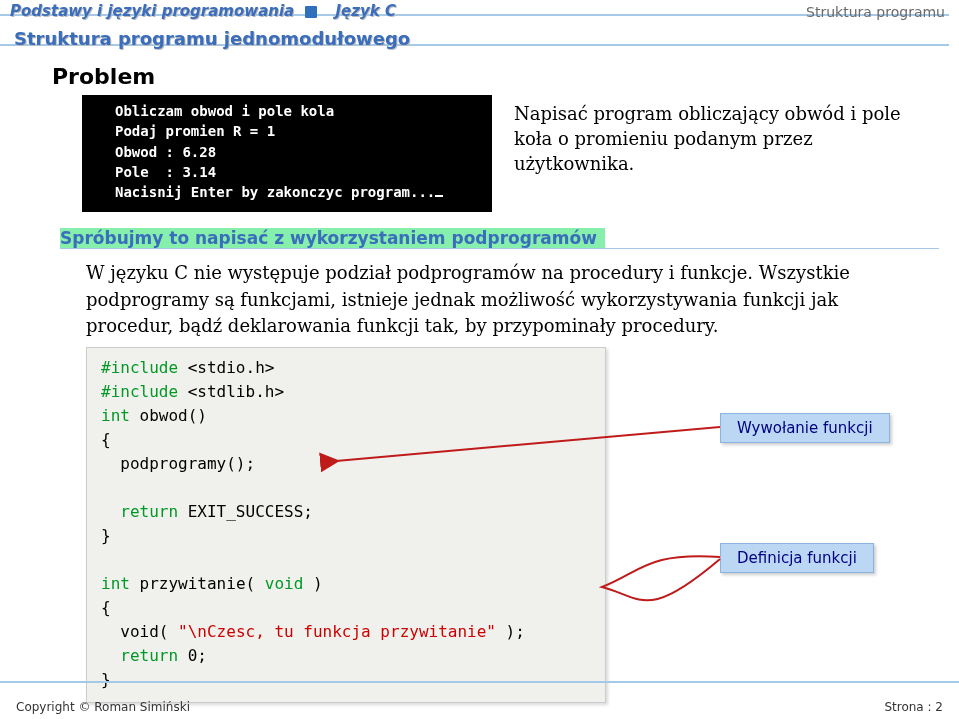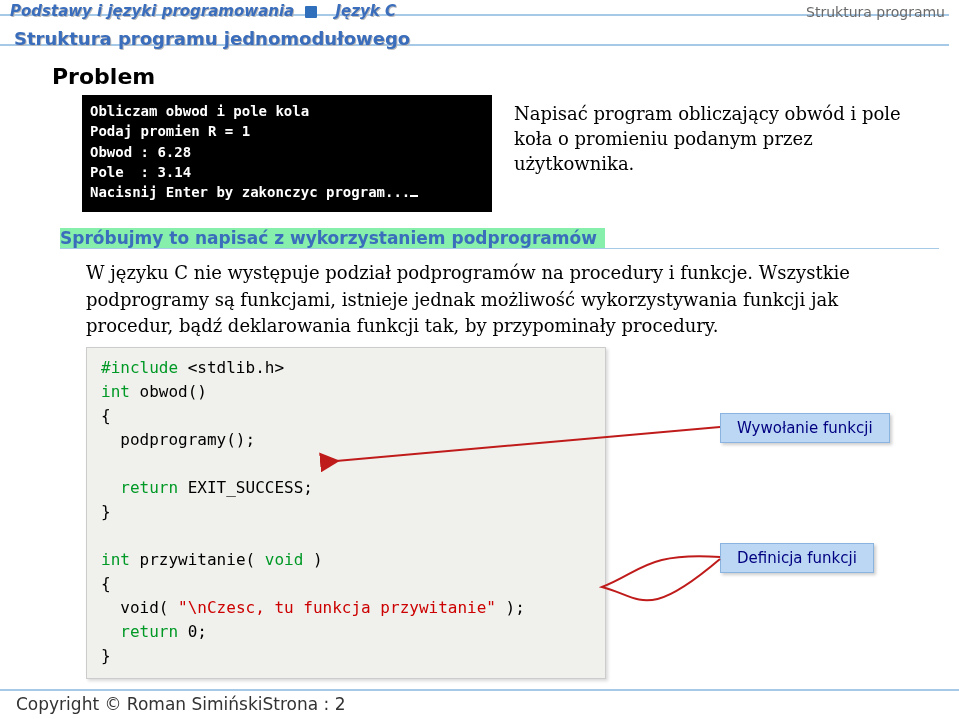--- a/index.html
+++ b/index.html
@@ -91,21 +91,21 @@
   .console {
     background: #000;
     color: #fff;
     font-family: "DejaVu Sans Mono", "Courier New", monospace;
     font-weight: bold;
     font-size: 14px;
     padding: 6px 8px 10px 8px;
     line-height: 1.45;
     width: 410px;
   }
-  .console .rowline { white-space: pre; }
+  .console .rowline { white-space: pre; margin-left: 25px; }
   .console .cursor {
     display: inline-block;
     width: 8px;
     height: 2px;
     background: #fff;
     vertical-align: baseline;
   }
   .desc {
     font-family: "DejaVu Serif", Georgia, serif;
     font-size: 18px;
@@ -183,22 +183,23 @@
     left: 0; top: 0;
     pointer-events: none;
   }
   .footer {
     position: absolute;
     bottom: 5px;
     left: 0;
     right: 0;
     border-top: 2px solid #a7c9e8;
     display: flex;
-    padding: 3px 16px 0 16px;
-    font-size: 17px;
+    justify-content: space-between;
+    padding: 17px 16px 0 16px;
+    font-size: 12px;
     color: #333;
   }
 </style>
 </head>
 <body>
 
 <div class="header">
   <div class="header-bg-line"></div>
   <div class="header-left">
     <span class="breadcrumb-item">
@@ -232,20 +233,21 @@
 
 <div class="section-heading-row">
   <div class="section-line"></div>
   <div class="section-heading">Spróbujmy to napisać z wykorzystaniem podprogramów</div>
 </div>
 
 <div class="body-text">W języku C nie występuje podział podprogramów na procedury i funkcje. Wszystkie podprogramy są funkcjami, istnieje jednak możliwość wykorzystywania funkcji jak procedur, bądź deklarowania funkcji tak, by przypominały procedury.</div>
 
 <div class="code-area">
   <div class="code-box">
+    <div><span class="pr">#include</span> <span class="fn">&lt;stdio.h&gt;</span></div>
     <div><span class="pr">#include</span> <span class="fn">&lt;stdlib.h&gt;</span></div>
     <div><span class="tp">int</span> <span class="fn">obwod()</span></div>
     <div class="fn">{</div>
     <div class="fn" style="white-space:pre">  podprogramy();</div>
     <div class="fn" style="white-space:pre"> </div>
     <div style="white-space:pre"><span class="kw">  return</span> <span class="fn">EXIT_SUCCESS;</span></div>
     <div class="fn">}</div>
     <div class="fn" style="white-space:pre"> </div>
     <div><span class="tp">int</span> <span class="fn">przywitanie(</span> <span class="kw">void</span> <span class="fn">)</span></div>
     <div class="fn">{</div>

